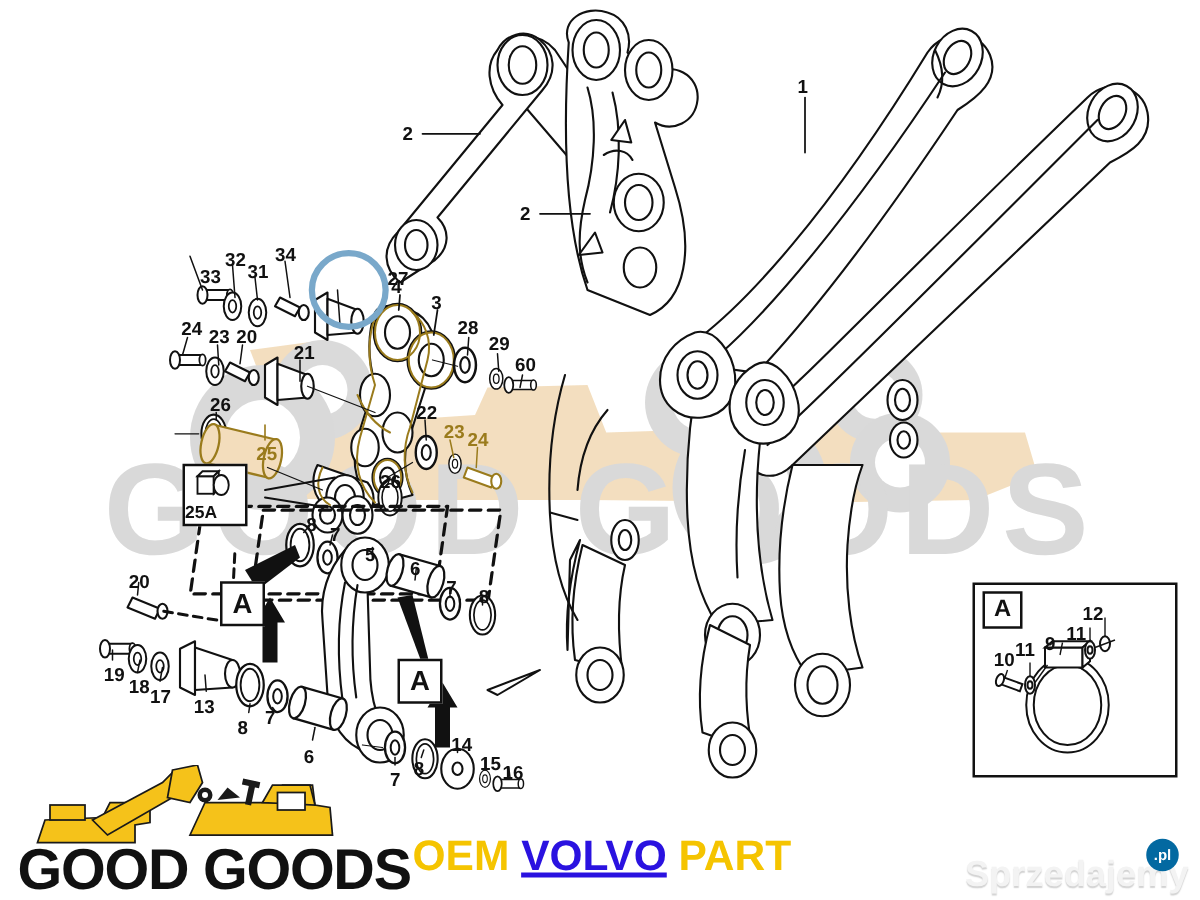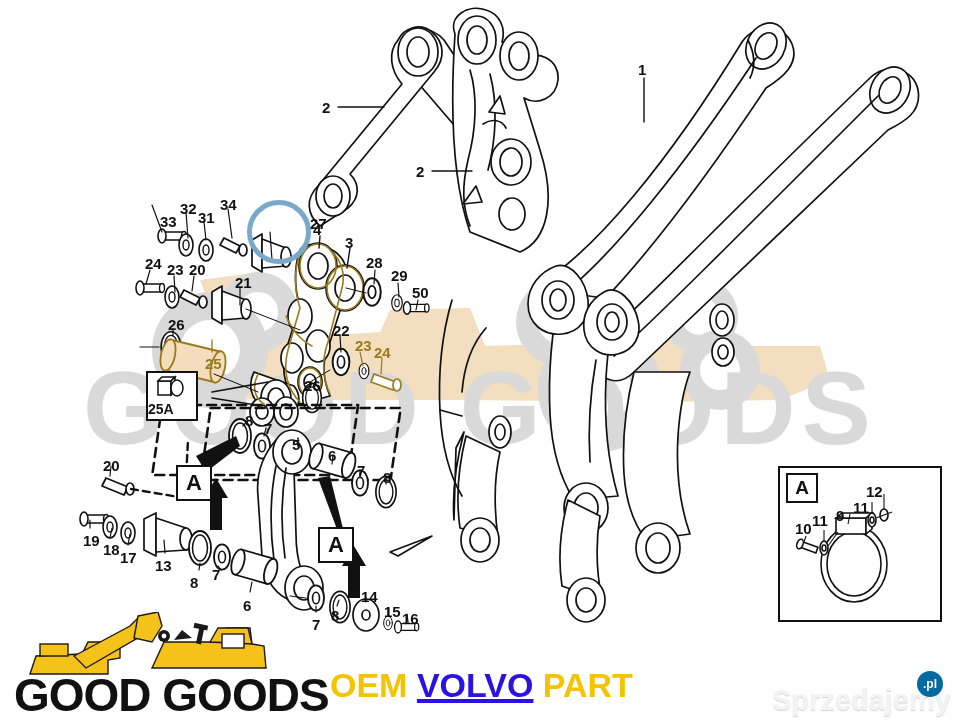--- a/index.html
+++ b/index.html
@@ -511,21 +511,21 @@
       <div class="lbl" style="left: 416px; top: 164px;">2</div>
       <div class="lbl" style="left: 160px; top: 192px; margin-top: 22px;">33</div>
       <div class="lbl" style="left: 180px; top: 201px;">32</div>
       <div class="lbl" style="left: 198px; top: 210px;">31</div>
       <div class="lbl" style="left: 220px; top: 197px;">34</div>
       <div class="lbl" style="left: 263px; top: 216px; margin-left: 47px;">27</div>
       <div class="lbl" style="left: 313px; top: 222px;">4</div>
       <div class="lbl" style="left: 345px; top: 235px;">3</div>
       <div class="lbl" style="left: 366px; top: 255px;">28</div>
       <div class="lbl" style="left: 391px; top: 268px;">29</div>
-      <div class="lbl" style="left: 412px; top: 285px;">50</div>
+      <div class="lbl" style="left: 412px; top: 285px;">60</div>
       <div class="lbl" style="left: 145px; top: 256px;">24</div>
       <div class="lbl" style="left: 167px; top: 262px;">23</div>
       <div class="lbl" style="left: 189px; top: 262px;">20</div>
       <div class="lbl" style="left: 235px; top: 275px;">21</div>
       <div class="lbl" style="left: 168px; top: 317px;">26</div>
       <div class="lbl gold" style="left: 205px; top: 356px; text-align: center;">25</div>
       <div class="lbl" style="left: 333px; top: 323px;">22</div>
       <div class="lbl gold" style="left: 355px; top: 338px;">23</div>
       <div class="lbl gold" style="left: 374px; top: 345px;">24</div>
       <div class="lbl" style="left: 304px; top: 378px;">26</div>

